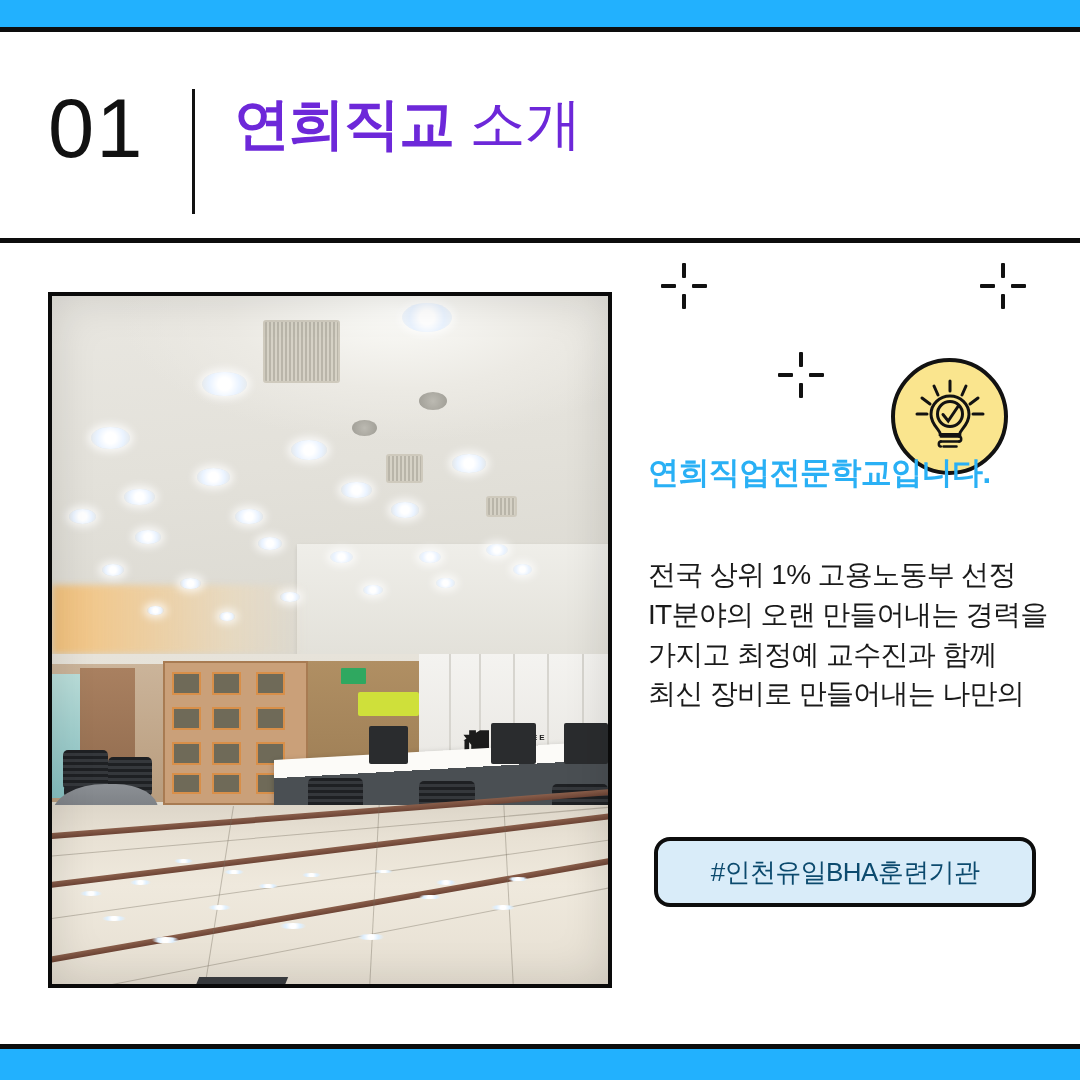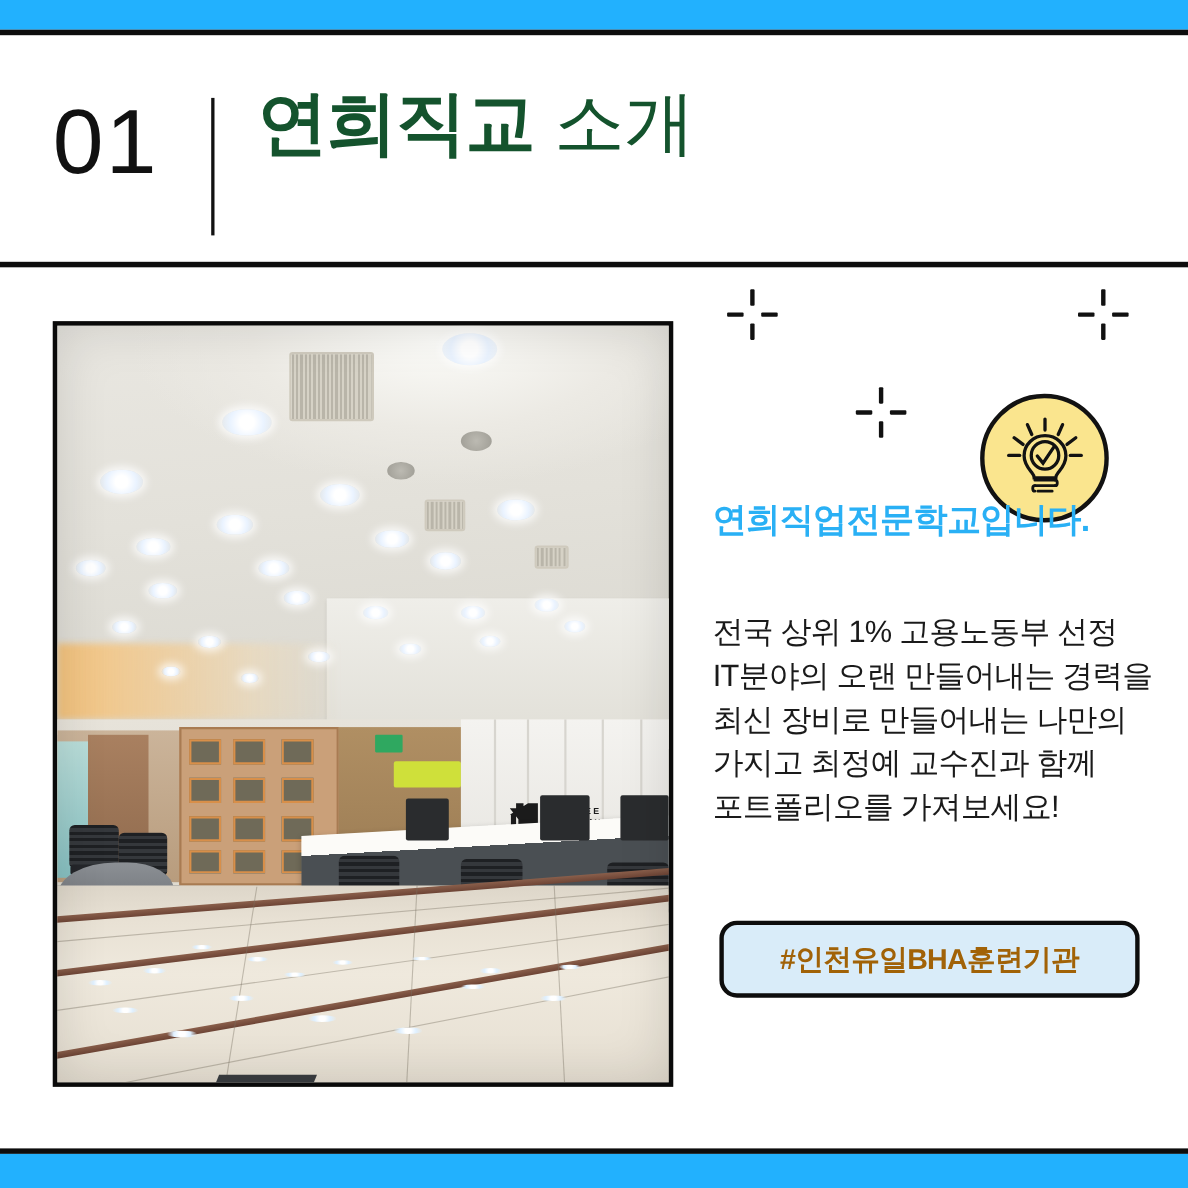--- a/index.html
+++ b/index.html
@@ -21,22 +21,22 @@
 
   
   .header{position:absolute;left:0;top:32px;width:1080px;height:206px;}
   .sec-num{
     position:absolute;left:48px;top:55px;
     font-size:83px;line-height:1;font-weight:300;color:#111;
     letter-spacing:2px;
   }
   .sec-divider{position:absolute;left:192px;top:57px;width:3px;height:125px;background:#111;}
   .sec-title{
-    position:absolute;left:234px;top:44px;
-    font-size:64px;line-height:1.15;color:#14532d;white-space:nowrap;
+    position:absolute;left:234px;top:60px;
+    font-size:56px;line-height:1.15;color:#6d28d9;white-space:nowrap;
   }
   .sec-title .strong{font-weight:700;letter-spacing:-1px;}
   .sec-title .light{font-weight:300;letter-spacing:0px;}
 
   
   .photo-frame{
     position:absolute;left:48px;top:292px;
     width:564px;height:696px;
     border:4px solid #0a0a0a;
     box-sizing:border-box;
@@ -151,21 +151,21 @@
     font-size:28px;line-height:1.42;font-weight:400;color:#1a1a1a;
     letter-spacing:-0.7px;
   }
   .body-copy div{white-space:nowrap;}
 
   .tags{position:absolute;left:6px;top:582px;width:382px;}
   .tag{
     width:382px;height:70px;box-sizing:border-box;
     background:#d9ecf9;border:4px solid #0d0d0d;border-radius:16px;
     display:flex;align-items:center;justify-content:center;
-    font-size:26px;font-weight:700;color:#a16207;letter-spacing:-0.6px;
+    font-size:26px;font-weight:400;color:#0c4a6e;letter-spacing:-0.6px;
     margin-bottom:14px;
   }
 </style>
 </head>
 <body>
 
 <div class="page">
 
   <div class="bar-top"></div>
   <div class="rule-top"></div>
@@ -368,23 +368,22 @@
       </svg>
     </div>
 
     <div class="kicker">
       <div>연희직업전문학교입니다.</div>
     </div>
 
     <div class="body-copy">
       <div>전국 상위 1% 고용노동부 선정</div>
       <div>IT분야의 오랜 만들어내는 경력을</div>
+      <div>가지고 최정예 교수진과 함께</div>
       <div>최신 장비로 만들어내는 나만의</div>
-      <div>가지고 최정예 교수진과 함께</div>
-      <div>포트폴리오를 가져보세요!</div>
     </div>
 
     <div class="tags">
       <div class="tag">#인천유일BHA훈련기관</div>
     </div>
   </div>
 
   <div class="rule-bot"></div>
   <div class="bar-bot"></div>
 </div>

